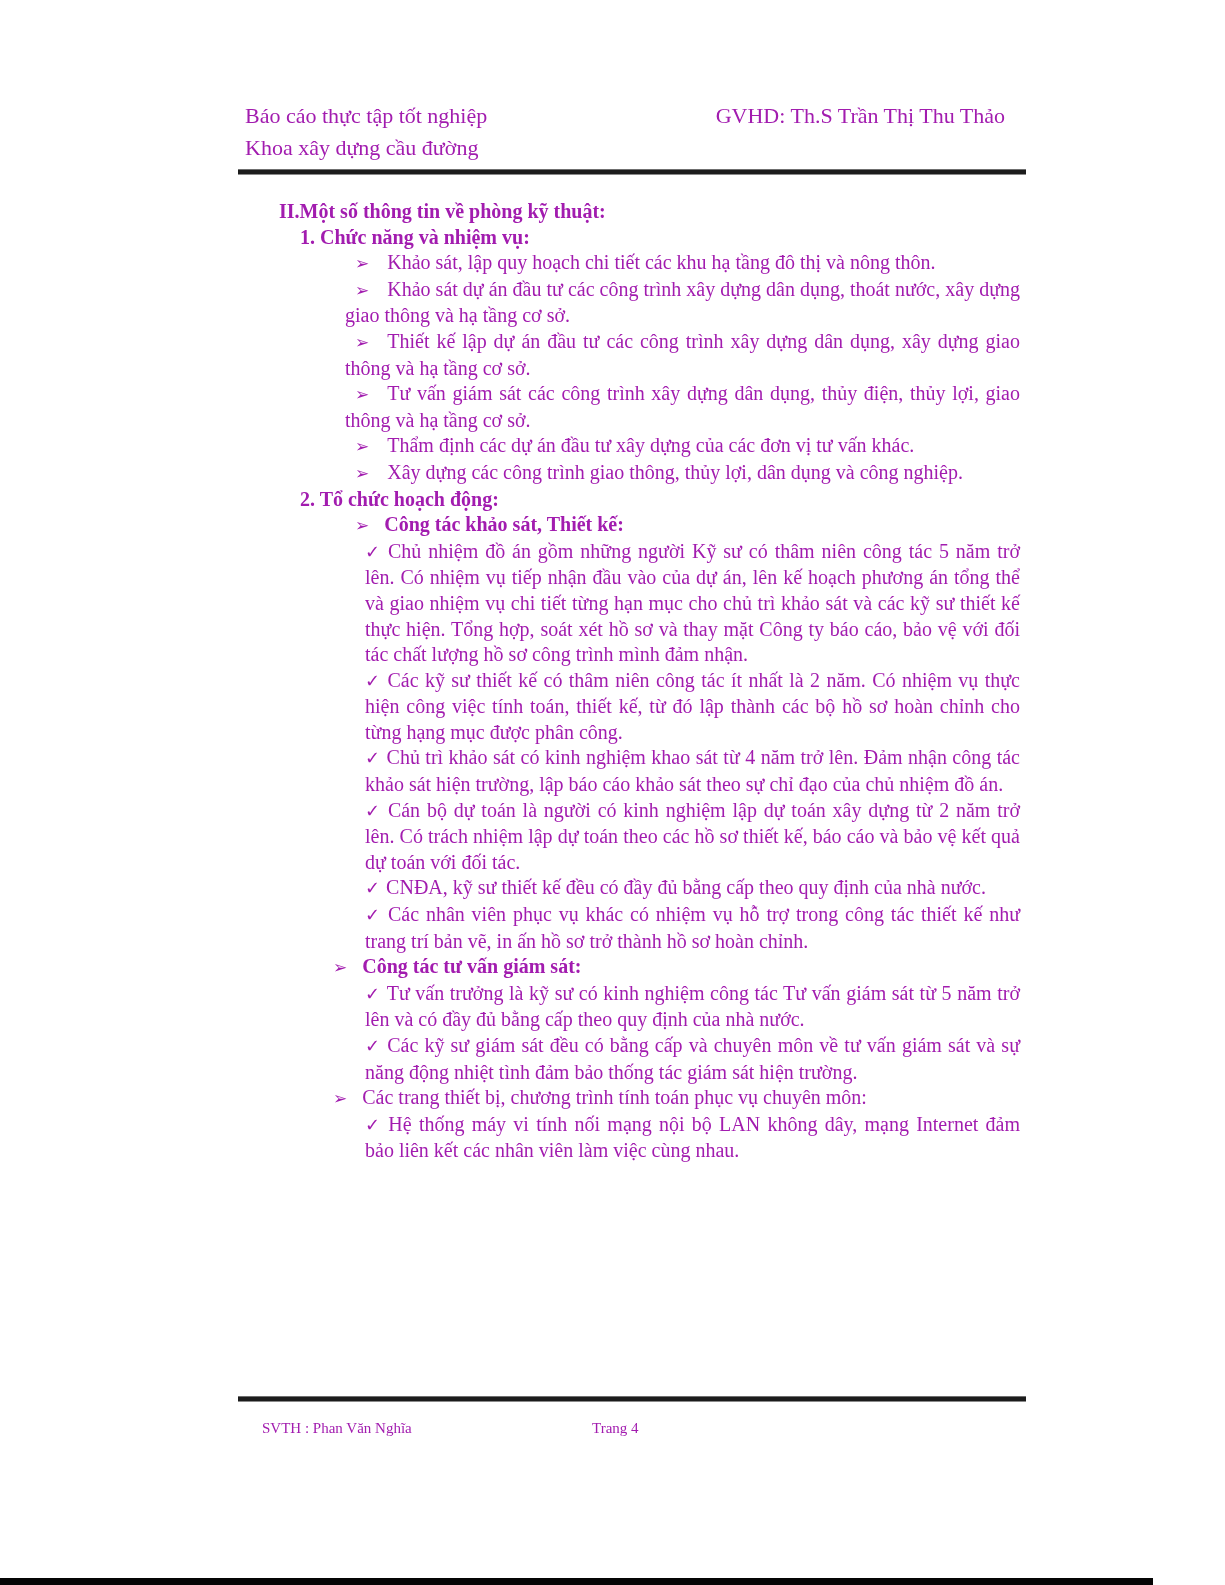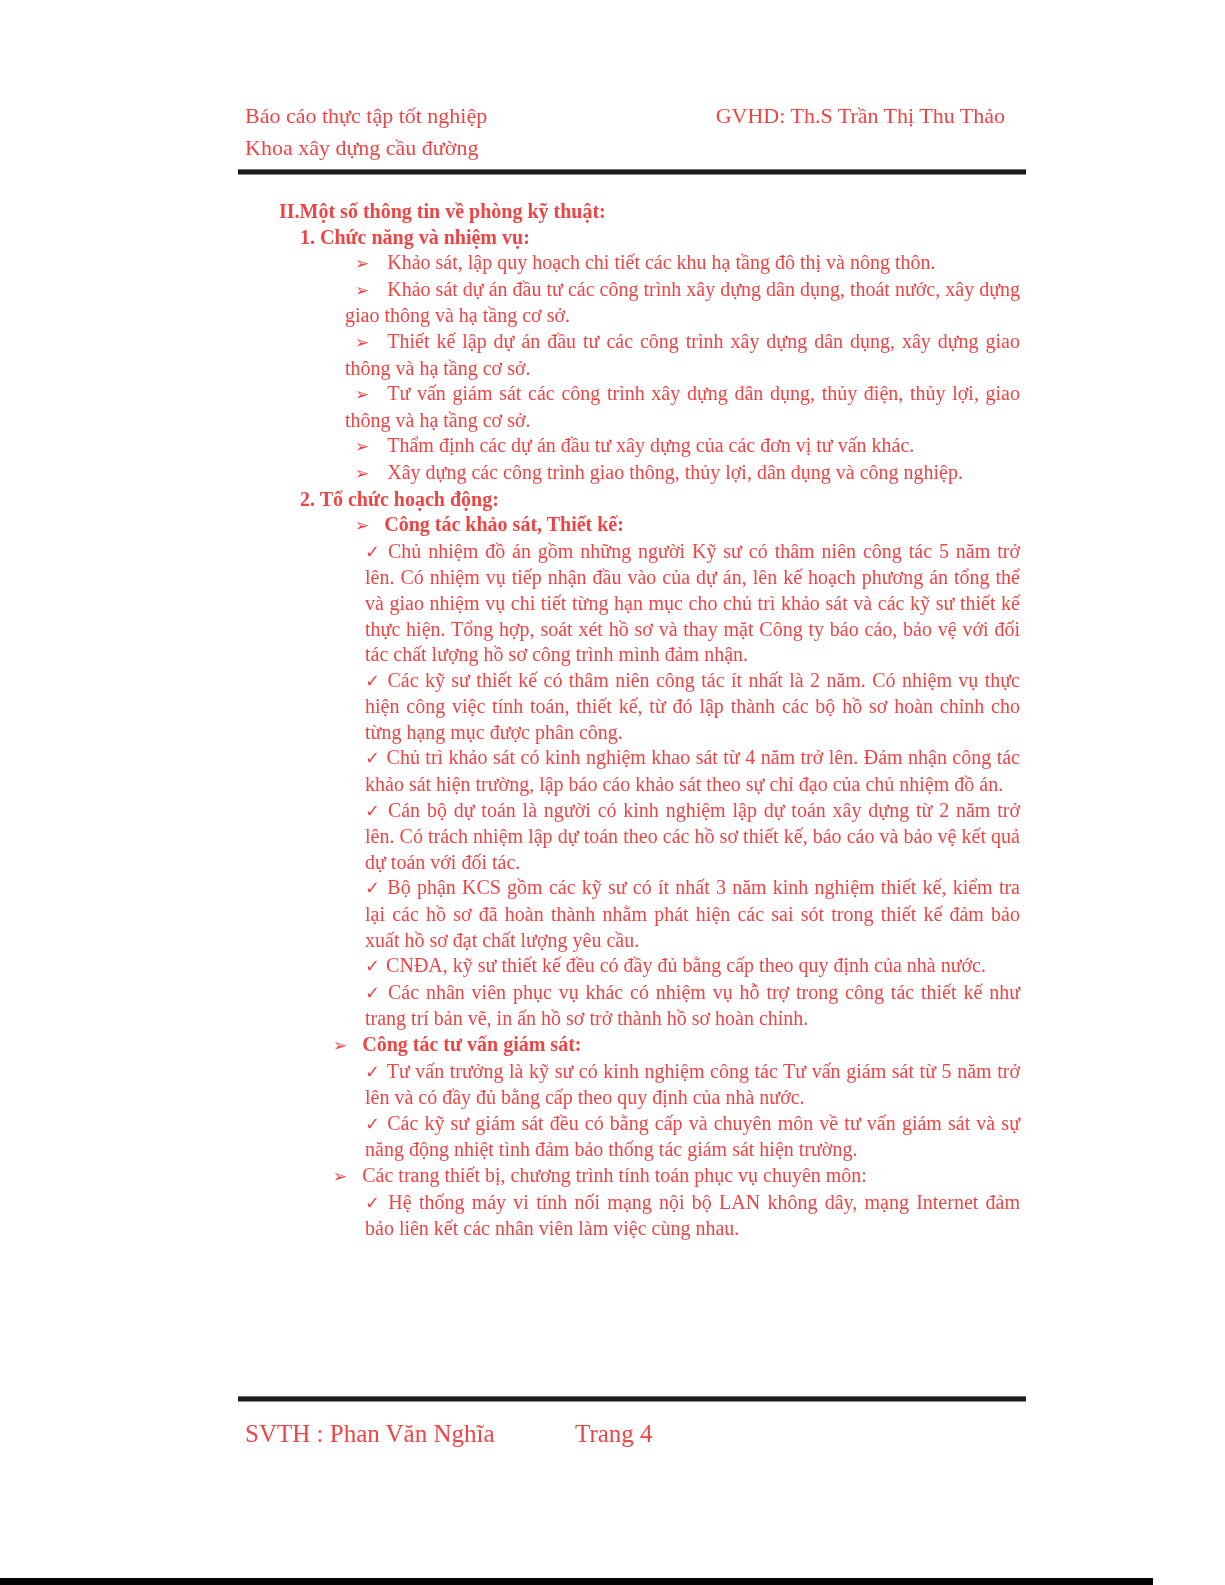--- a/index.html
+++ b/index.html
@@ -2,21 +2,21 @@
 <html><head>
 <meta charset="utf-8">
 <style>
   html,body{margin:0;padding:0;}
   body{background:#ffffff;}
   .page{
     position:relative;
     width:1225px;height:1585px;
     background:#ffffff;
     font-family:"Liberation Serif","DejaVu Serif",serif;
-    color:#ef4444;
+    color:#a21caf;
     overflow:hidden;
   }
   
   .header{
     margin:100px 220px 0 245px;
     display:flex;justify-content:space-between;align-items:flex-start;
     font-size:22px;line-height:32px;
   }
   .header-left div{white-space:nowrap;}
   .header-right{white-space:nowrap;}
@@ -36,22 +36,22 @@
   .arrow{margin-right:18px;font-size:17px;}
   .group-title{padding-left:110px;font-weight:bold;}
   .group-title .arrow{font-weight:normal;margin-right:15px;}
   .group-title.g23{padding-left:88px;}
   .group-title.regular{font-weight:normal;}
   .check-item{padding-left:120px;text-align:justify;}
   .check{margin-right:6px;font-size:18px;}
   
   .footer-rule{position:absolute;top:1396px;left:238px;width:788px;}
   .footer{
-    position:absolute;top:1420px;left:245px;right:205px;
-    font-size:25px;
+    position:absolute;top:1420px;left:262px;right:205px;
+    font-size:15px;
   }
   .footer .page-num{position:absolute;left:330px;top:0;}
   .scan-bar{
     position:absolute;left:0;bottom:0;
     width:1153px;height:7px;background:#050505;
   }
 </style>
 </head>
 <body>
 
@@ -80,21 +80,20 @@
     <div class="arrow-item"><span class="arrow">➢</span><span>Xây dựng các công trình giao thông, thủy lợi, dân dụng và công nghiệp.</span></div>
 
     <div class="h-sub">2. Tổ chức hoạch động:</div>
 
     <div class="group-title"><span class="arrow">➢</span><span>Công tác khảo sát, Thiết kế:</span></div>
 
     <div class="check-item"><span class="check">✓</span><span>Chủ nhiệm đồ án gồm những người Kỹ sư có thâm niên công tác 5 năm trở lên. Có nhiệm vụ tiếp nhận đầu vào của dự án, lên kế hoạch phương án tổng thể và giao nhiệm vụ chi tiết từng hạn mục cho chủ trì khảo sát và các kỹ sư thiết kế thực hiện. Tổng hợp, soát xét hồ sơ và thay mặt Công ty báo cáo, bảo vệ với đối tác chất lượng hồ sơ công trình mình đảm nhận.</span></div>
     <div class="check-item"><span class="check">✓</span><span>Các kỹ sư thiết kế có thâm niên công tác ít nhất là 2 năm. Có nhiệm vụ thực hiện công việc tính toán, thiết kế, từ đó lập thành các bộ hồ sơ hoàn chỉnh cho từng hạng mục được phân công.</span></div>
     <div class="check-item"><span class="check">✓</span><span>Chủ trì khảo sát có kinh nghiệm khao sát từ 4 năm trở lên. Đảm nhận công tác khảo sát hiện trường, lập báo cáo khảo sát theo sự chỉ đạo của chủ nhiệm đồ án.</span></div>
     <div class="check-item"><span class="check">✓</span><span>Cán bộ dự toán là người có kinh nghiệm lập dự toán xây dựng từ 2 năm trở lên. Có trách nhiệm lập dự toán theo các hồ sơ thiết kế, báo cáo và bảo vệ kết quả dự toán với đối tác.</span></div>
-    <div class="check-item"><span class="check">✓</span><span>Bộ phận KCS gồm các kỹ sư có ít nhất 3 năm kinh nghiệm thiết kế, kiểm tra lại các hồ sơ đã hoàn thành nhằm phát hiện các sai sót trong thiết kế đảm bảo xuất hồ sơ đạt chất lượng yêu cầu.</span></div>
     <div class="check-item"><span class="check">✓</span><span>CNĐA, kỹ sư thiết kế đều có đầy đủ bằng cấp theo quy định của nhà nước.</span></div>
     <div class="check-item"><span class="check">✓</span><span>Các nhân viên phục vụ khác có nhiệm vụ hỗ trợ trong công tác thiết kế như trang trí bản vẽ, in ấn hồ sơ trở thành hồ sơ hoàn chỉnh.</span></div>
 
     <div class="group-title g23"><span class="arrow">➢</span><span>Công tác tư vấn giám sát:</span></div>
 
     <div class="check-item"><span class="check">✓</span><span>Tư vấn trưởng là kỹ sư có kinh nghiệm công tác Tư vấn giám sát từ 5 năm trở lên và có đầy đủ bằng cấp theo quy định của nhà nước.</span></div>
     <div class="check-item"><span class="check">✓</span><span>Các kỹ sư giám sát đều có bằng cấp và chuyên môn về tư vấn giám sát và sự năng động nhiệt tình đảm bảo thống tác giám sát hiện trường.</span></div>
 
     <div class="group-title g23 regular"><span class="arrow">➢</span><span>Các trang thiết bị, chương trình tính toán phục vụ chuyên môn:</span></div>
 

